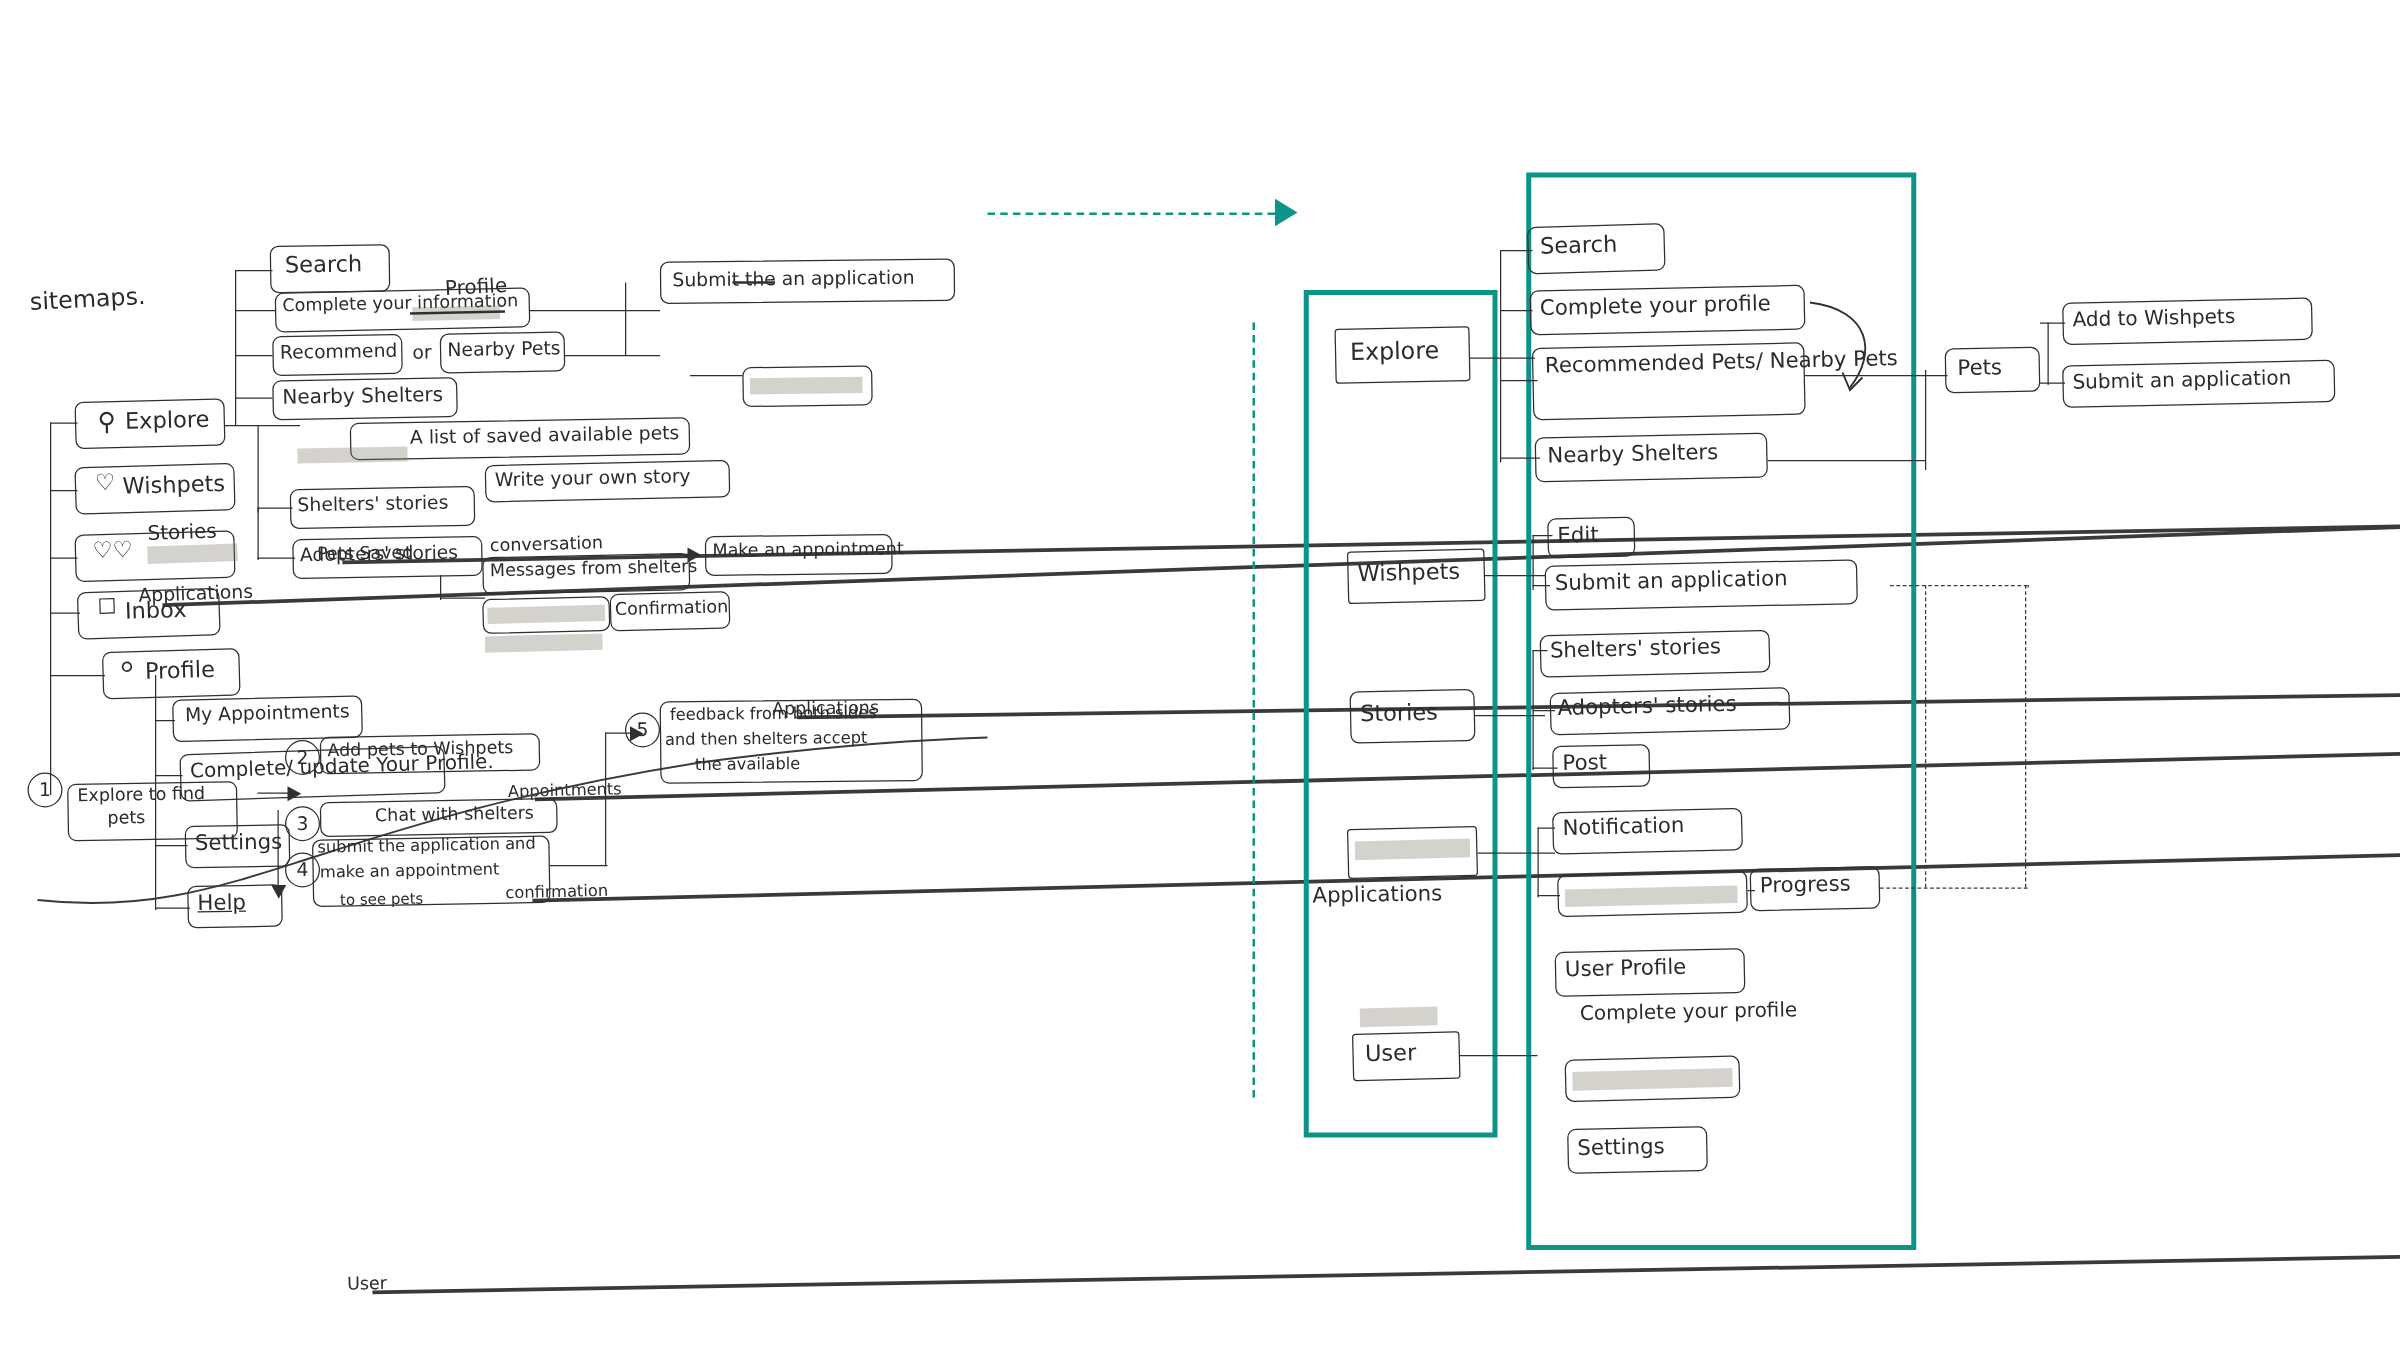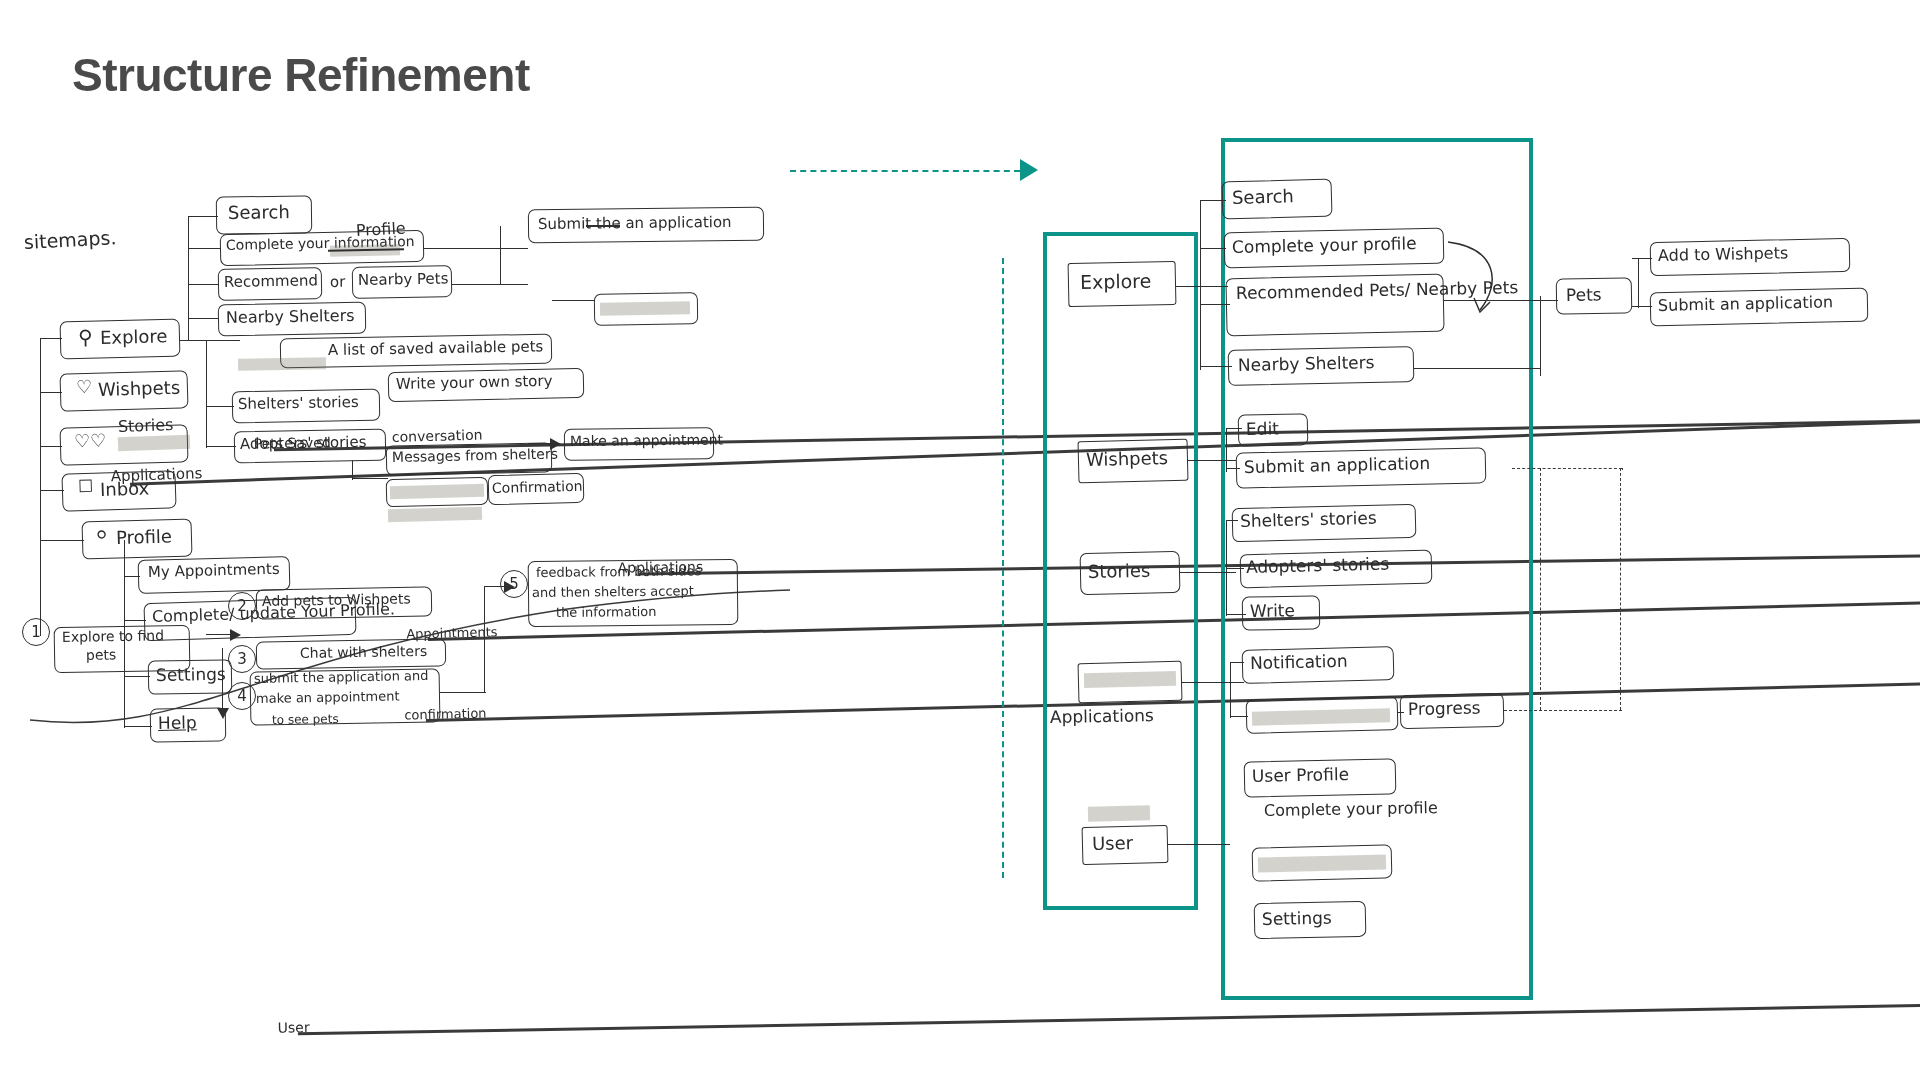--- a/index.html
+++ b/index.html
@@ -89,21 +89,20 @@
     position:absolute;width:0;height:0;
     border-left:6px solid transparent;border-right:6px solid transparent;
     border-top:11px solid #303030;
   }
 </style>
 </head>
 <body>
 
 <div id="page">
 
-  <div class="title">Structure Refinement</div>
 
   <div class="dashh" style="left:790px;top:170px;width:230px;"></div>
   <div class="arrowhead" style="left:1020px;top:159px;"></div>
 
   <div class="hw" style="left:24px;top:232px;font-size:19px;transform:rotate(-3deg);">sitemaps.</div>
 
   <div class="box r2" style="left:60px;top:320px;width:120px;height:38px;transform:rotate(-1.4deg);"></div>
   <div class="glyph" style="left:78px;top:325px;font-size:20px;transform:rotate(-1.4deg);">⚲</div>
   <div class="hw" style="left:100px;top:328px;font-size:18px;transform:rotate(-1.4deg);">Explore</div>
 
@@ -287,21 +286,21 @@
   <div class="ln lnh" style="left:440px;top:692px;width:46px;"></div>
   <div class="ln lnh" style="left:484px;top:586px;width:22px;"></div>
   <div class="ahead-sm" style="left:504px;top:581px;"></div>
 
   <div class="circnum" style="left:500px;top:570px;">
     <span>5</span>
   </div>
   <div class="box r2" style="left:528px;top:560px;width:210px;height:66px;transform:rotate(-0.6deg);"></div>
   <div class="hw" style="left:536px;top:566px;font-size:13px;transform:rotate(-0.6deg);">feedback from both sides</div>
   <div class="hw" style="left:532px;top:586px;font-size:13px;transform:rotate(-0.6deg);">and then shelters accept</div>
-  <div class="hw" style="left:556px;top:606px;font-size:13px;transform:rotate(-0.6deg);">the information</div>
+  <div class="hw" style="left:556px;top:606px;font-size:13px;transform:rotate(-0.6deg);">the available</div>
 
   <div class="dashv" style="left:1002px;top:258px;height:620px;"></div>
 
   <div class="tealbox" style="left:1043px;top:232px;width:155px;height:678px;"></div>
   <div class="tealbox" style="left:1221px;top:138px;width:312px;height:862px;"></div>
 
   <div class="box" style="left:1068px;top:262px;width:108px;height:44px;transform:rotate(-1.2deg);"></div>
   <div class="hw" style="left:1080px;top:272px;font-size:19px;transform:rotate(-1.2deg);">Explore</div>
 
   <div class="box" style="left:1078px;top:440px;width:110px;height:42px;transform:rotate(-1.4deg);"></div>
@@ -341,21 +340,21 @@
   <div class="box r2" style="left:1236px;top:450px;width:250px;height:36px;transform:rotate(-1.2deg);"></div>
   <div class="hw" style="left:1244px;top:458px;font-size:17px;transform:rotate(-1.2deg);">Submit an application</div>
 
   <div class="box r2" style="left:1232px;top:506px;width:184px;height:34px;transform:rotate(-1.4deg);"></div>
   <div class="hw" style="left:1240px;top:512px;font-size:17px;transform:rotate(-1.4deg);">Shelters' stories</div>
 
   <div class="box r2" style="left:1240px;top:552px;width:192px;height:34px;transform:rotate(-1.4deg);"></div>
   <div class="hw" style="left:1246px;top:558px;font-size:17px;transform:rotate(-1.4deg);">Adopters' stories</div>
 
   <div class="box r2" style="left:1242px;top:596px;width:78px;height:34px;transform:rotate(-1deg);"></div>
-  <div class="hw" style="left:1250px;top:602px;font-size:17px;transform:rotate(-1deg);">Write</div>
+  <div class="hw" style="left:1250px;top:602px;font-size:17px;transform:rotate(-1deg);">Post</div>
 
   <div class="box r2" style="left:1242px;top:648px;width:152px;height:34px;transform:rotate(-1.4deg);"></div>
   <div class="hw" style="left:1250px;top:654px;font-size:17px;transform:rotate(-1.4deg);">Notification</div>
 
   <div class="box r2" style="left:1246px;top:698px;width:152px;height:34px;transform:rotate(-1.4deg);"></div>
   <div class="shade" style="position:absolute;left:1252px;top:710px;width:138px;height:14px;transform:rotate(-1.4deg);"></div>
 
   <div class="box r2" style="left:1400px;top:694px;width:104px;height:34px;transform:rotate(-1.2deg);"></div>
   <div class="hw" style="left:1408px;top:700px;font-size:17px;transform:rotate(-1.2deg);">Progress</div>
 

